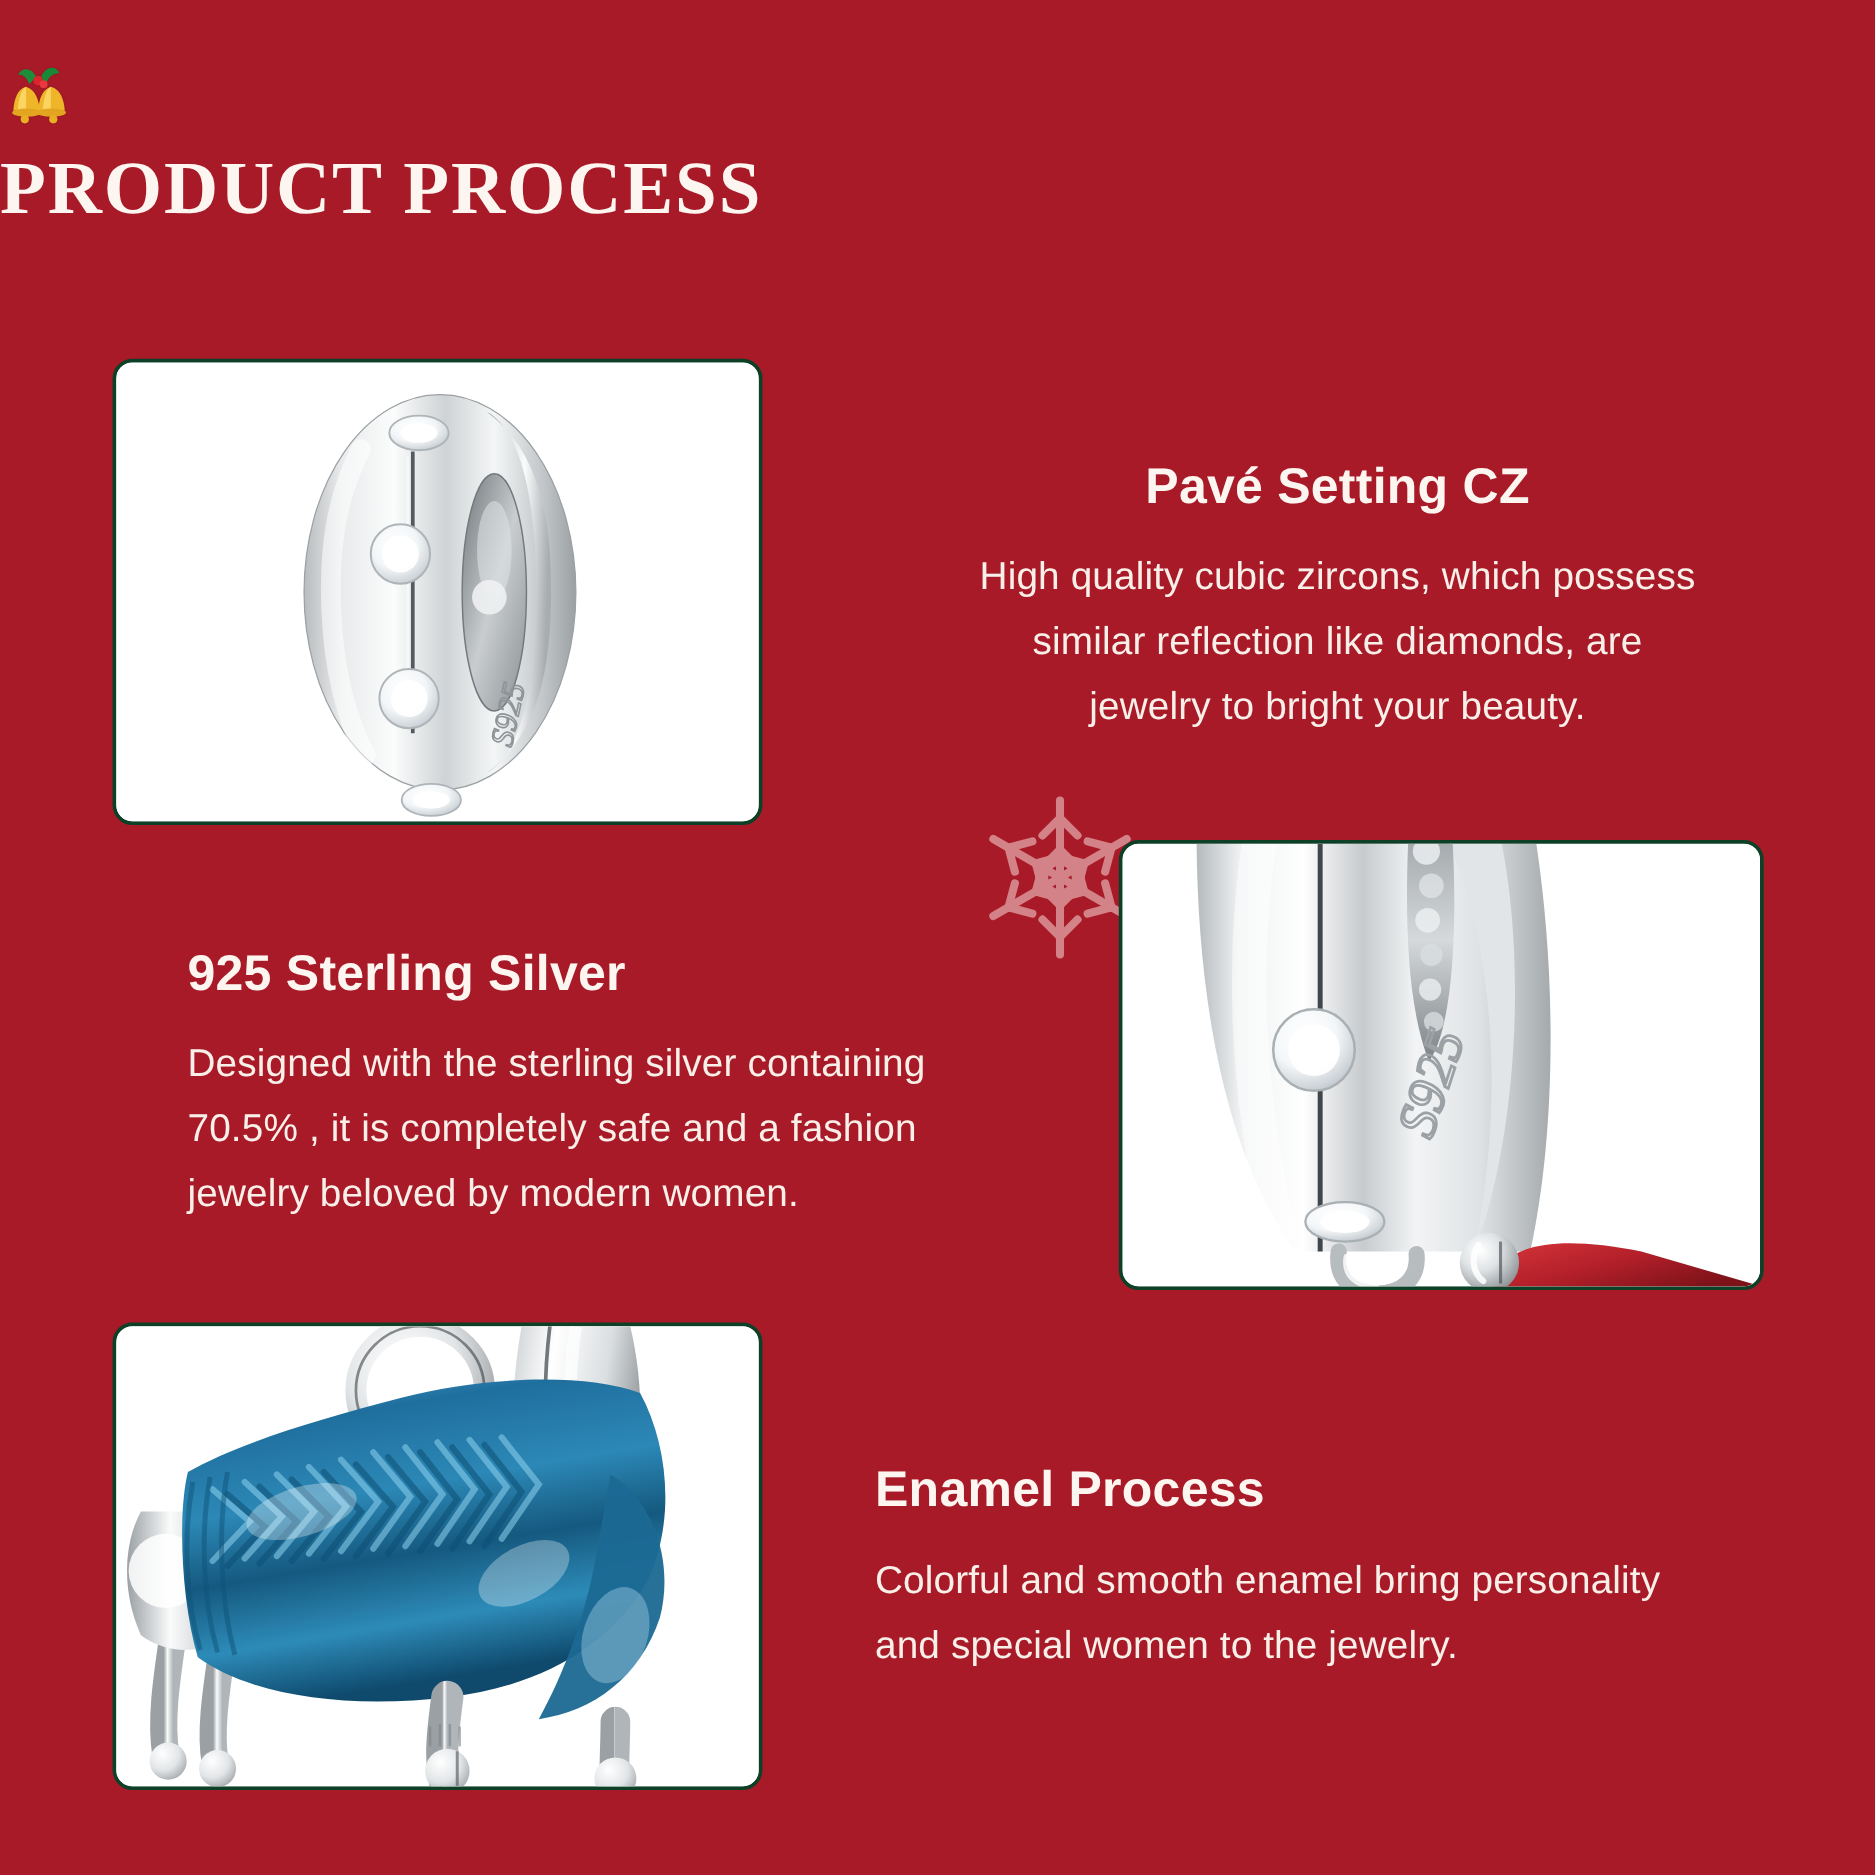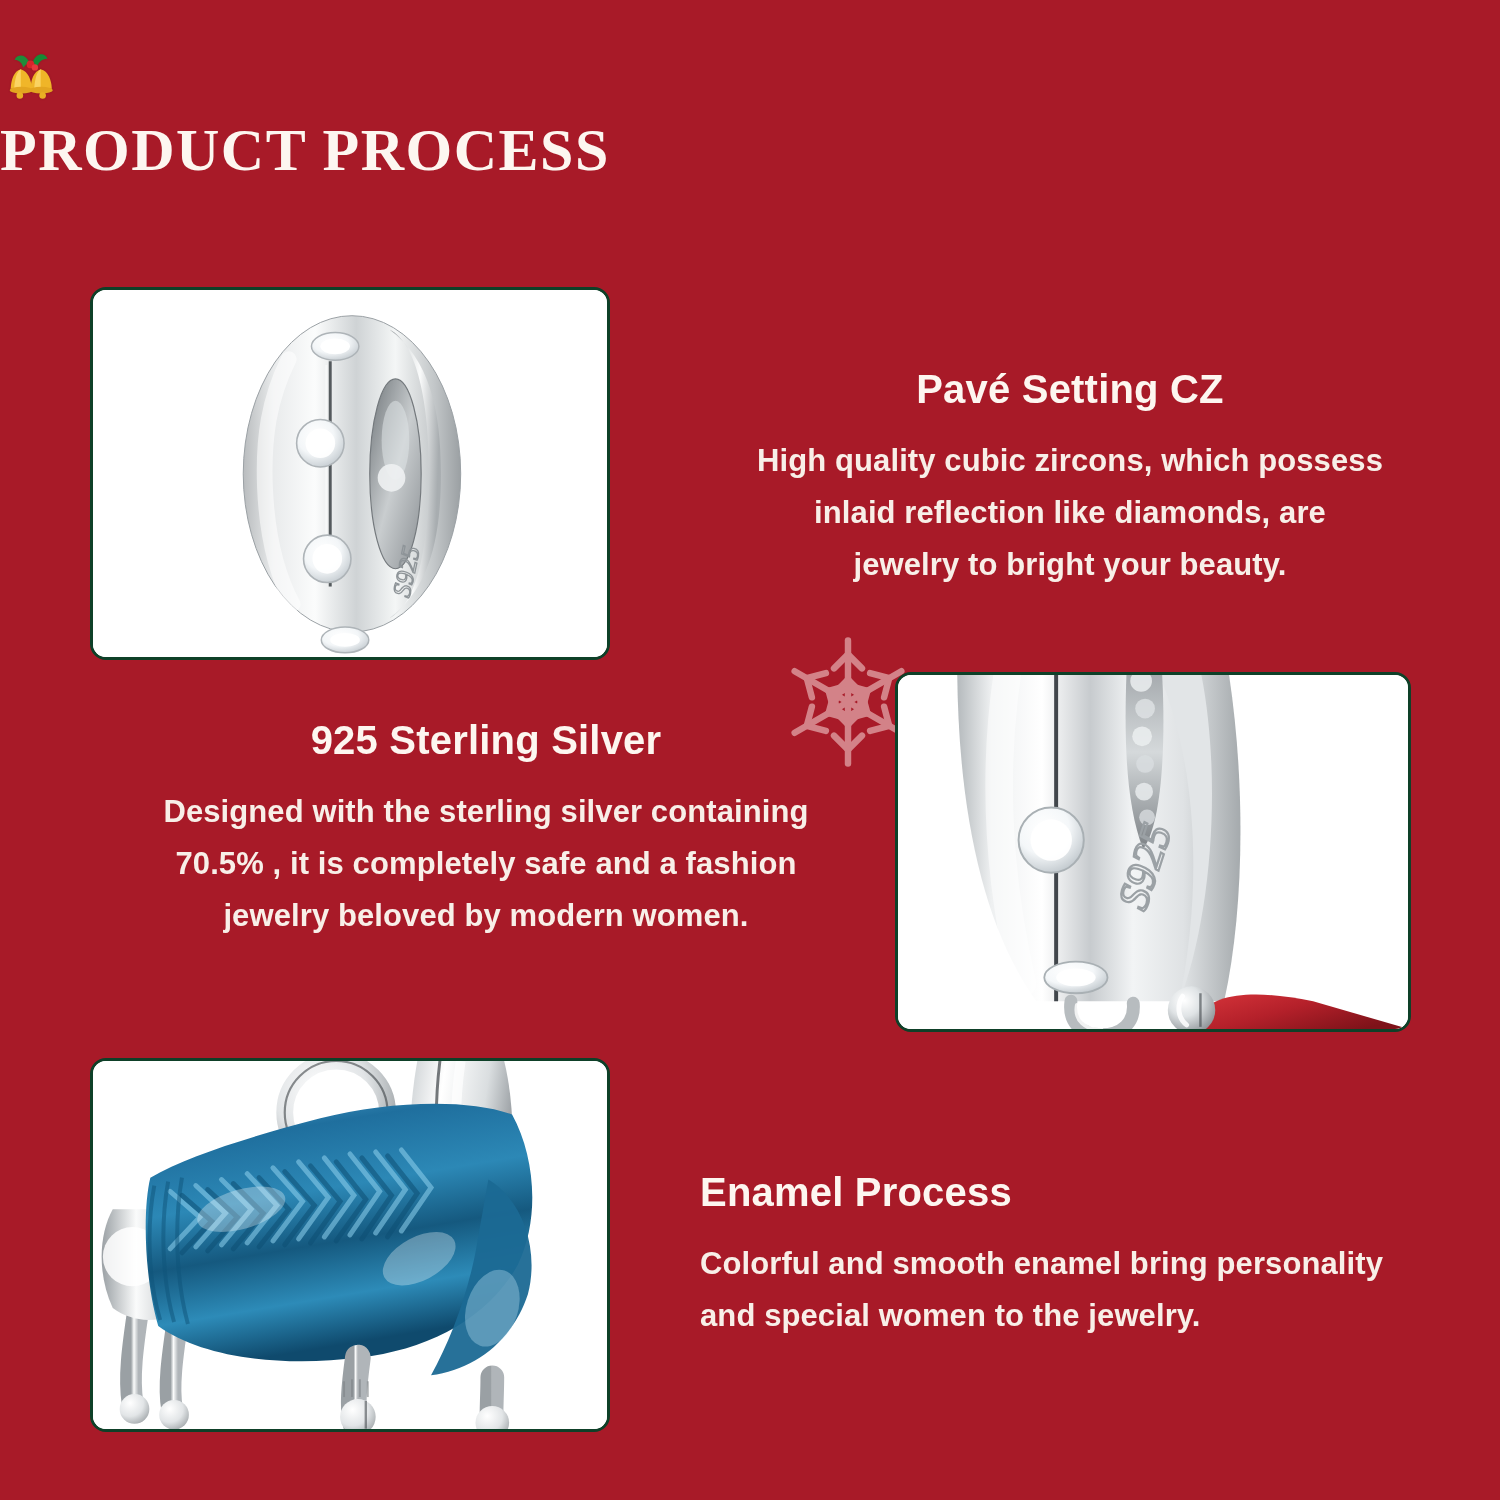--- a/index.html
+++ b/index.html
@@ -70,30 +70,30 @@
     font-family: "Liberation Sans", sans-serif;
     font-weight: 700;
     font-size: 40px;
     line-height: 48px;
     color: #fdf6f0;
     margin: 0 0 22px 0;
     letter-spacing: .2px;
   }
   .body-text {
     font-family: "Liberation Sans", sans-serif;
-    font-weight: 700;
+    font-weight: 400;
     font-size: 31px;
     line-height: 52px;
     color: #f8efe8;
     margin: 0;
     letter-spacing: .1px;
   }
 
   .block-1 { left: 740px; top: 365px;  width: 660px; text-align: center; }
-  .block-2 { left: 150px; top: 716px;  width: 672px; text-align: center; }
+  .block-2 { left: 150px; top: 755px;  width: 672px; text-align: left; }
   .block-3 { left: 700px; top: 1168px; width: 740px; text-align: left; }
 
   .block-2 .heading { margin-bottom: 22px; }
 
   
   .snowflake {
     position: absolute;
     left: 778px;
     top: 628px;
     width: 140px;
@@ -190,21 +190,21 @@
         </g>
 
         <text x="320" y="312" font-family="Liberation Serif, serif" font-size="26" font-style="italic" fill="none" stroke="#8e9498" stroke-width="1.3" transform="rotate(-78 320 312)">S925</text>
       </g>
     </svg>
   </div>
 
   <div class="text-block block-1">
     <p class="heading">Pavé Setting CZ</p>
     <p class="body-text">High quality cubic zircons, which possess</p>
-    <p class="body-text">inlaid reflection like diamonds, are</p>
+    <p class="body-text">similar reflection like diamonds, are</p>
     <p class="body-text">jewelry to bright your beauty.</p>
   </div>
 
   <div class="text-block block-2">
     <p class="heading">925 Sterling Silver</p>
     <p class="body-text">Designed with the sterling silver containing</p>
     <p class="body-text">70.5% , it is completely safe and a fashion</p>
     <p class="body-text">jewelry beloved by modern women.</p>
   </div>
 

